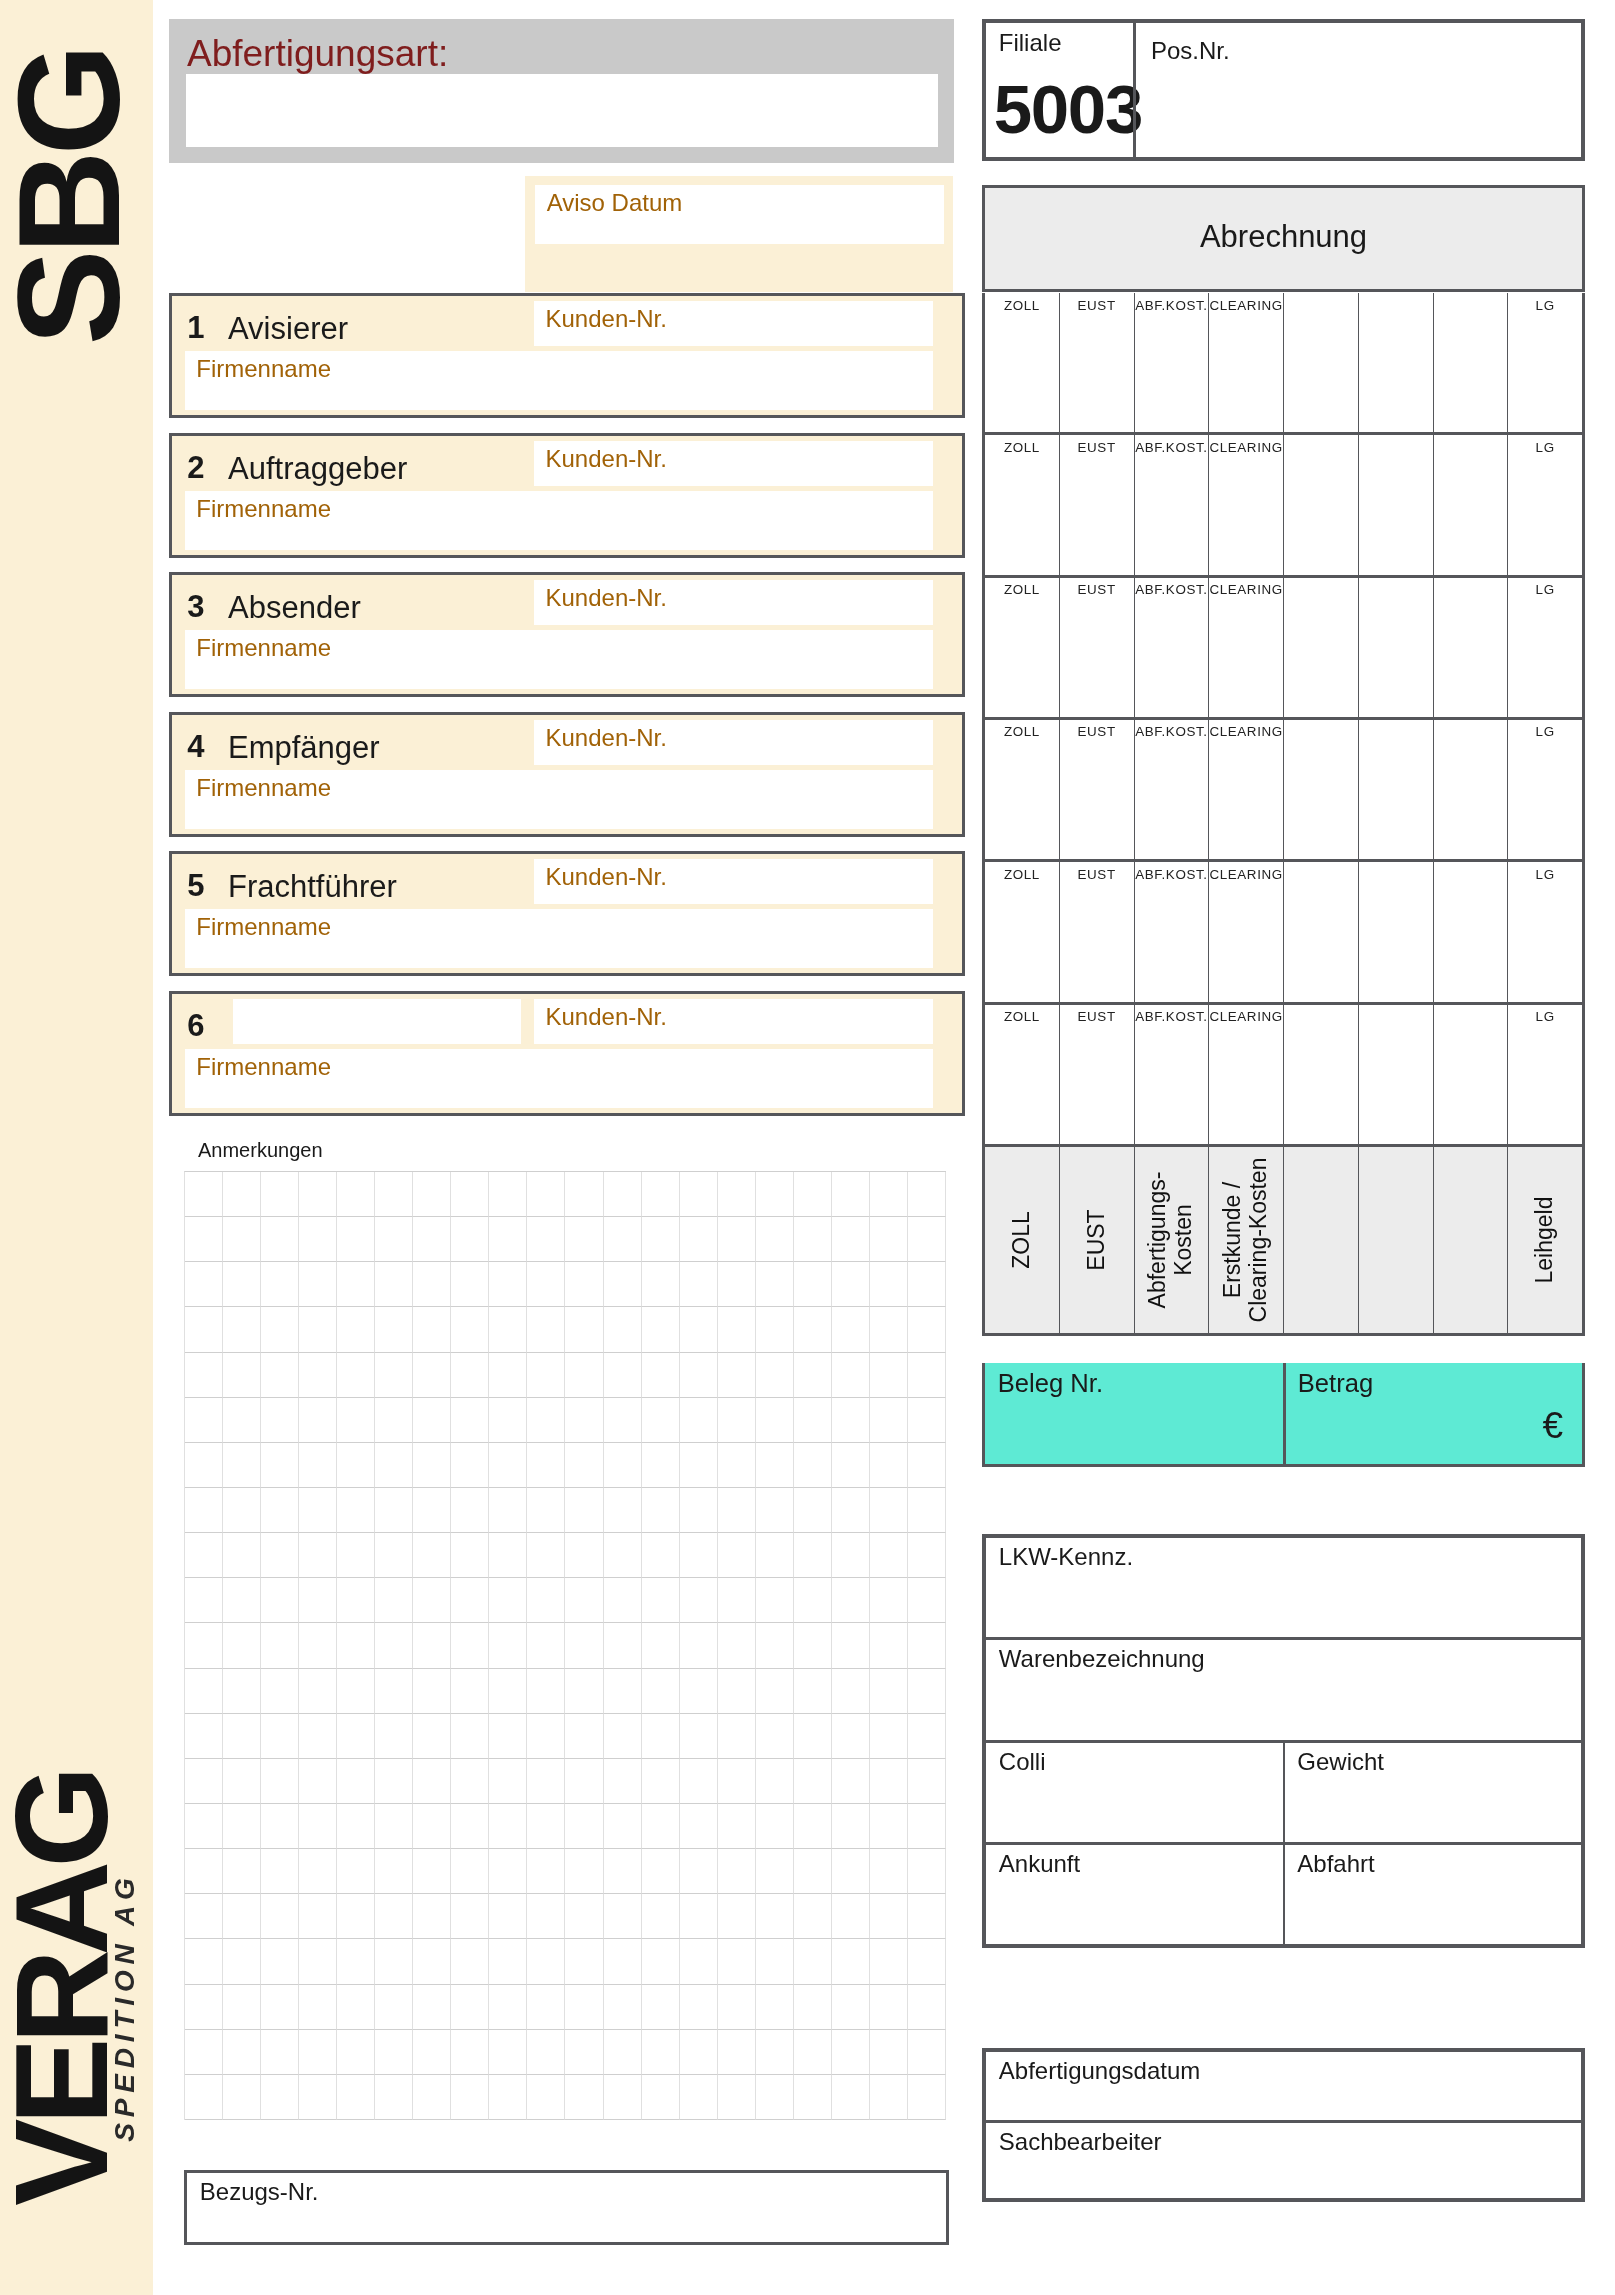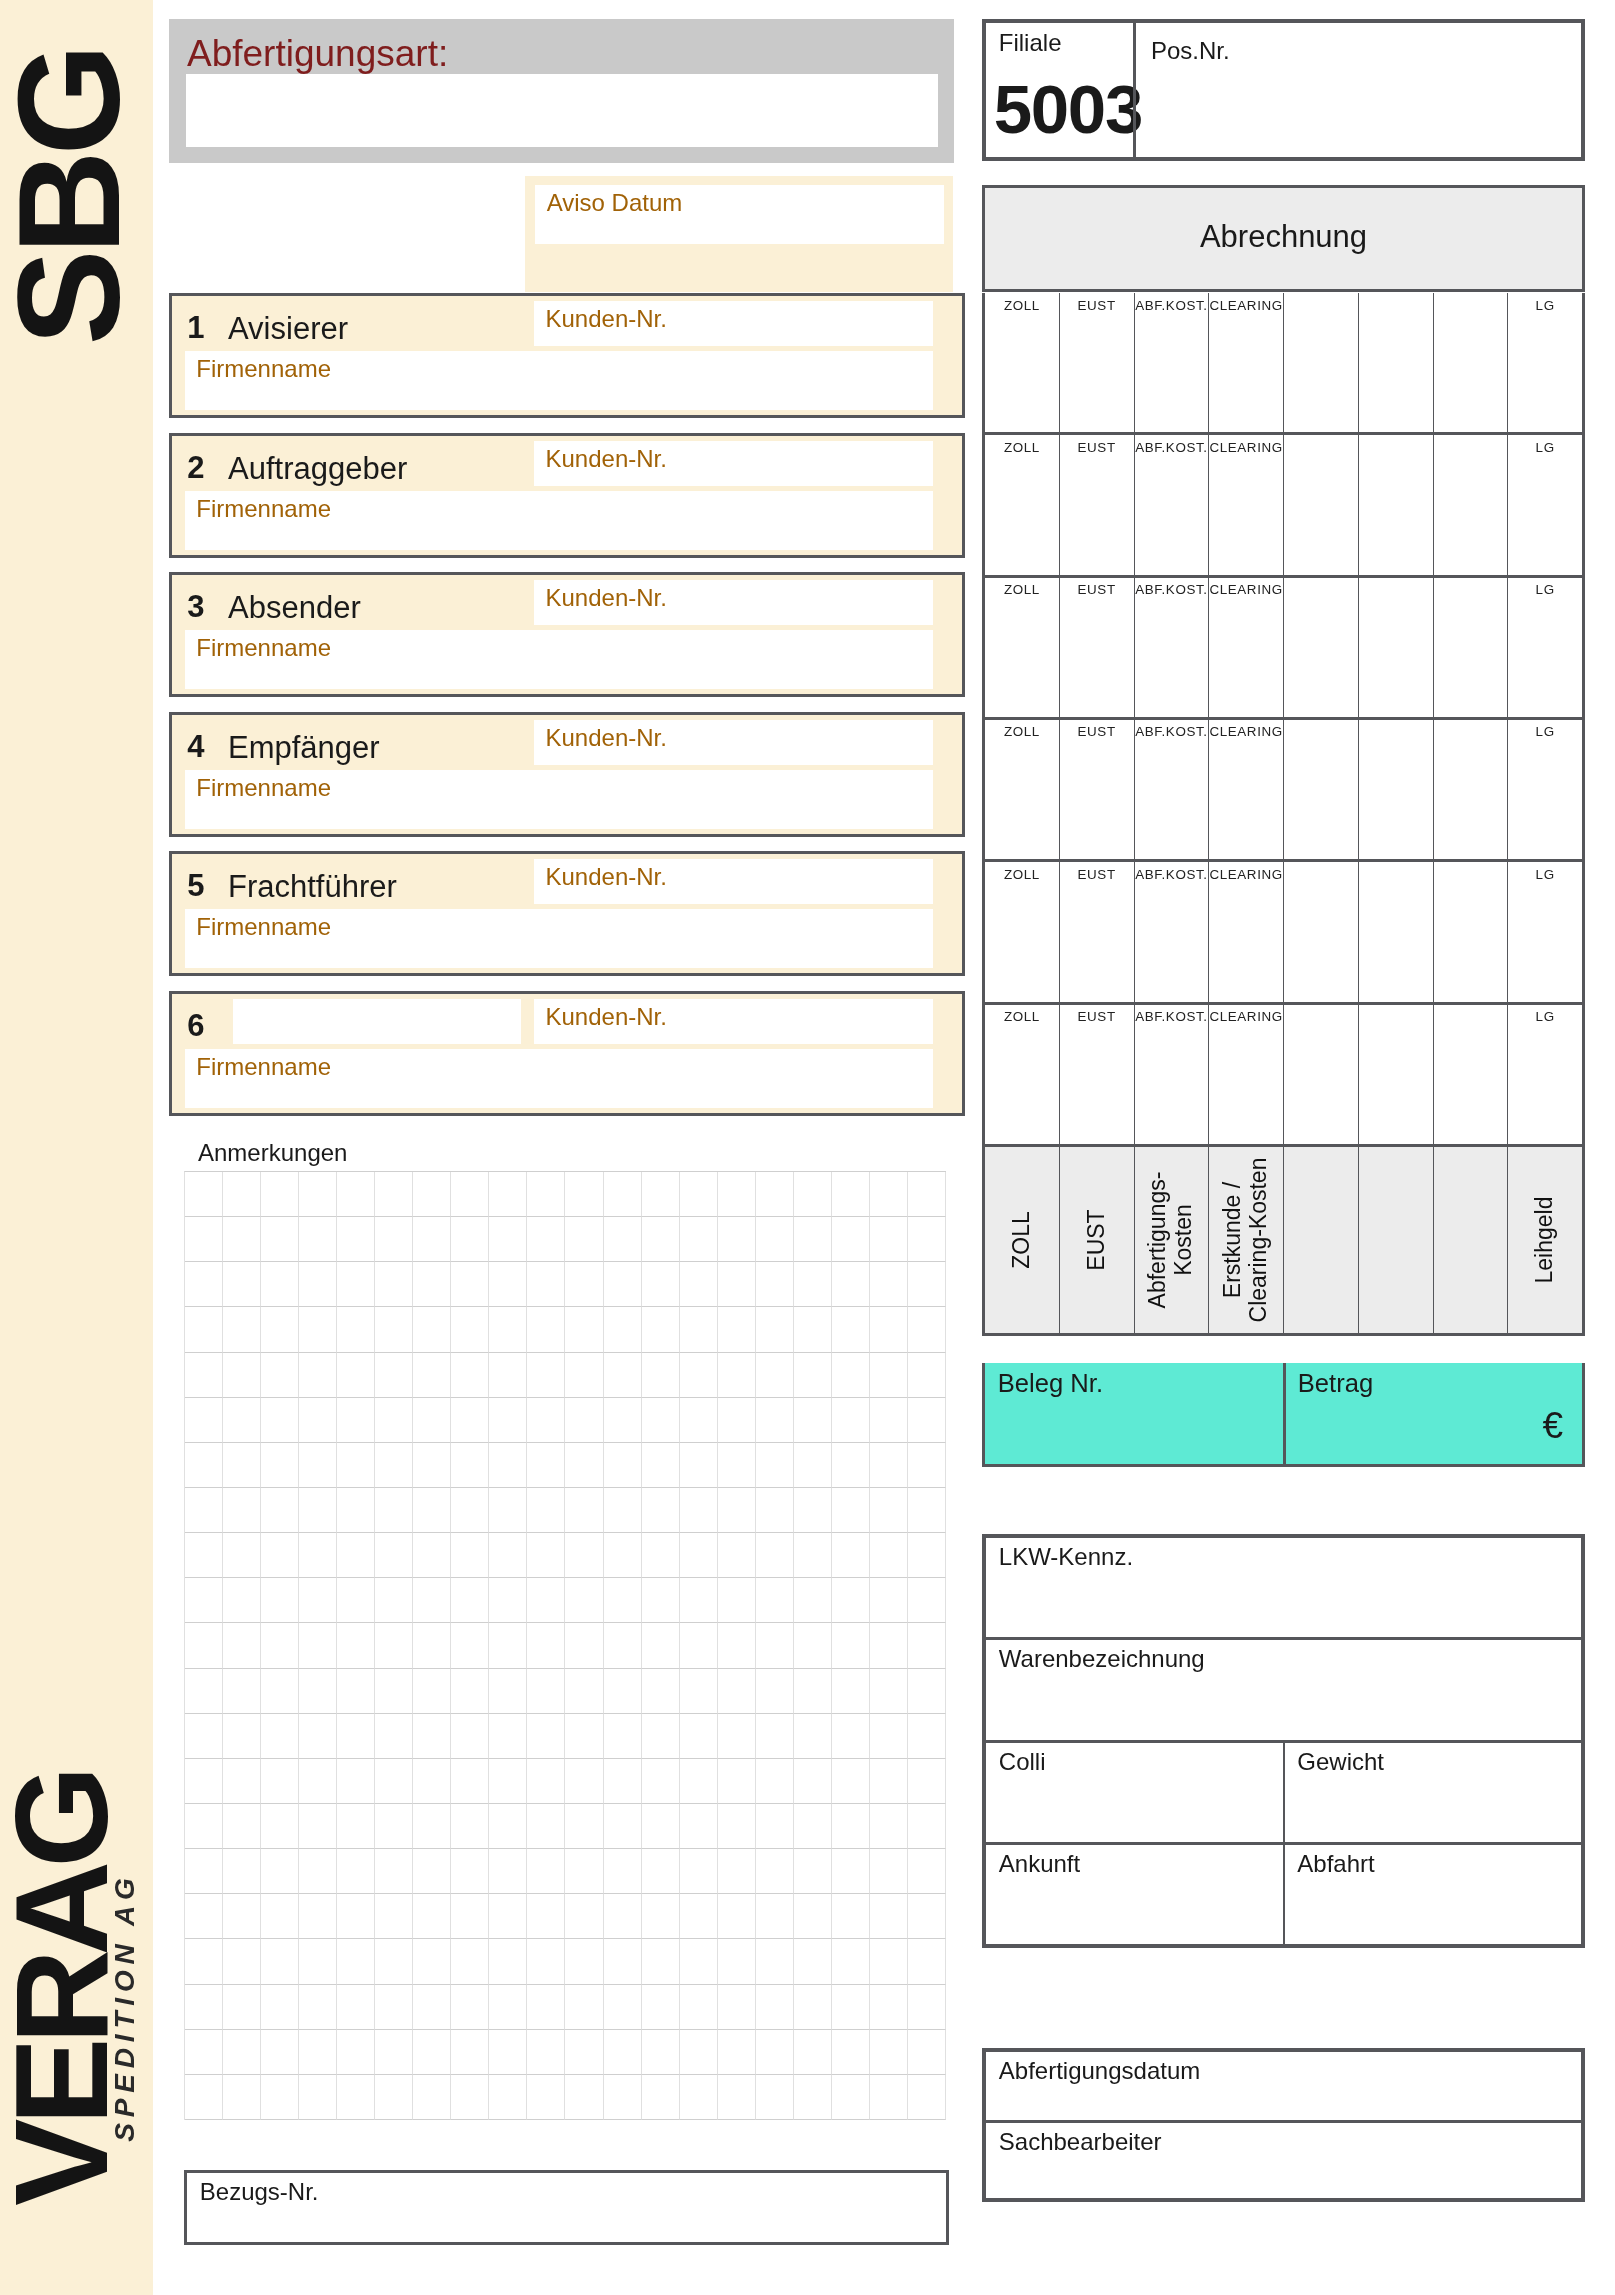--- a/index.html
+++ b/index.html
@@ -57,21 +57,21 @@
                font-size:23px; line-height:1.12; text-align:center; white-space:pre-line; width:180px; color:#111; }
 
   .abr-beleg { position:absolute; left:982px; top:1336px; width:603px; height:104px; border:3.8px solid #55565A; border-top:none; background:#5eead4;margin-top:27px; }
   .beleg-cell { position:absolute; left:0; top:0; width:298px; height:100%; }
   .beleg-divider { position:absolute; left:298px; top:0; width:2.6px; height:100%; background:#55565A; }
   .betrag-cell { position:absolute; left:300px; top:0; right:0; height:100%; }
   .cell-label { position:absolute; left:12.8px; top:6.4px; font-size:25.6px; }
   .euro { position:absolute; right:19px; bottom:16.6px; font-size:37px; }
 
   
-  .anm-label { position:absolute; left:198px; top:1139px; font-size:24px; }
+  .anm-label { position:absolute; left:198px; top:1139px; font-size:20px; }
   .anm-grid { position:absolute; left:184px; top:1171px; width:762px; height:949px;
               display:grid; border-top:1.9px solid #CFCFCF; border-left:1.9px solid #E0E0E0; }
   .anm-cell { border-right:1.9px solid #E0E0E0; border-bottom:1.9px solid #CFCFCF; }
 
   
   .lkw { position:absolute; left:982px; top:1534px; width:603px; height:414px; border:4.5px solid #55565A; display:flex; flex-direction:column; background:#fff; }
   .lkw-row { flex:1; position:relative; border-top:3.2px solid #55565A; }
   .lkw-row:first-child { border-top:none; }
   .lkw-split { display:flex; }
   .lkw-half { flex:1; position:relative; }

